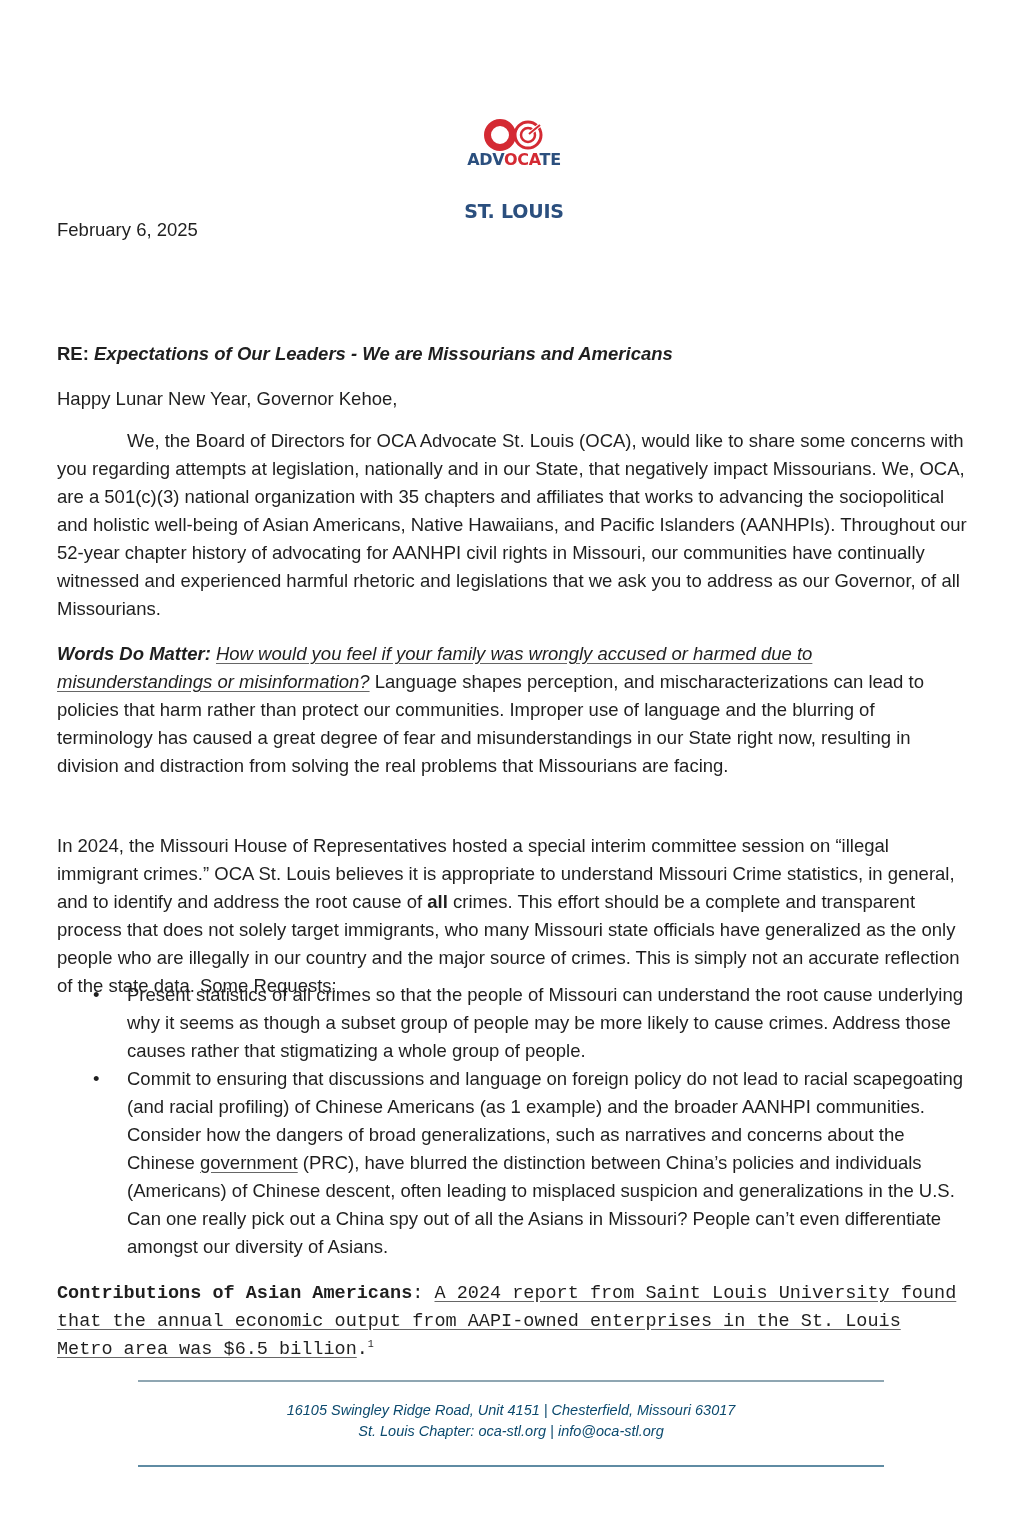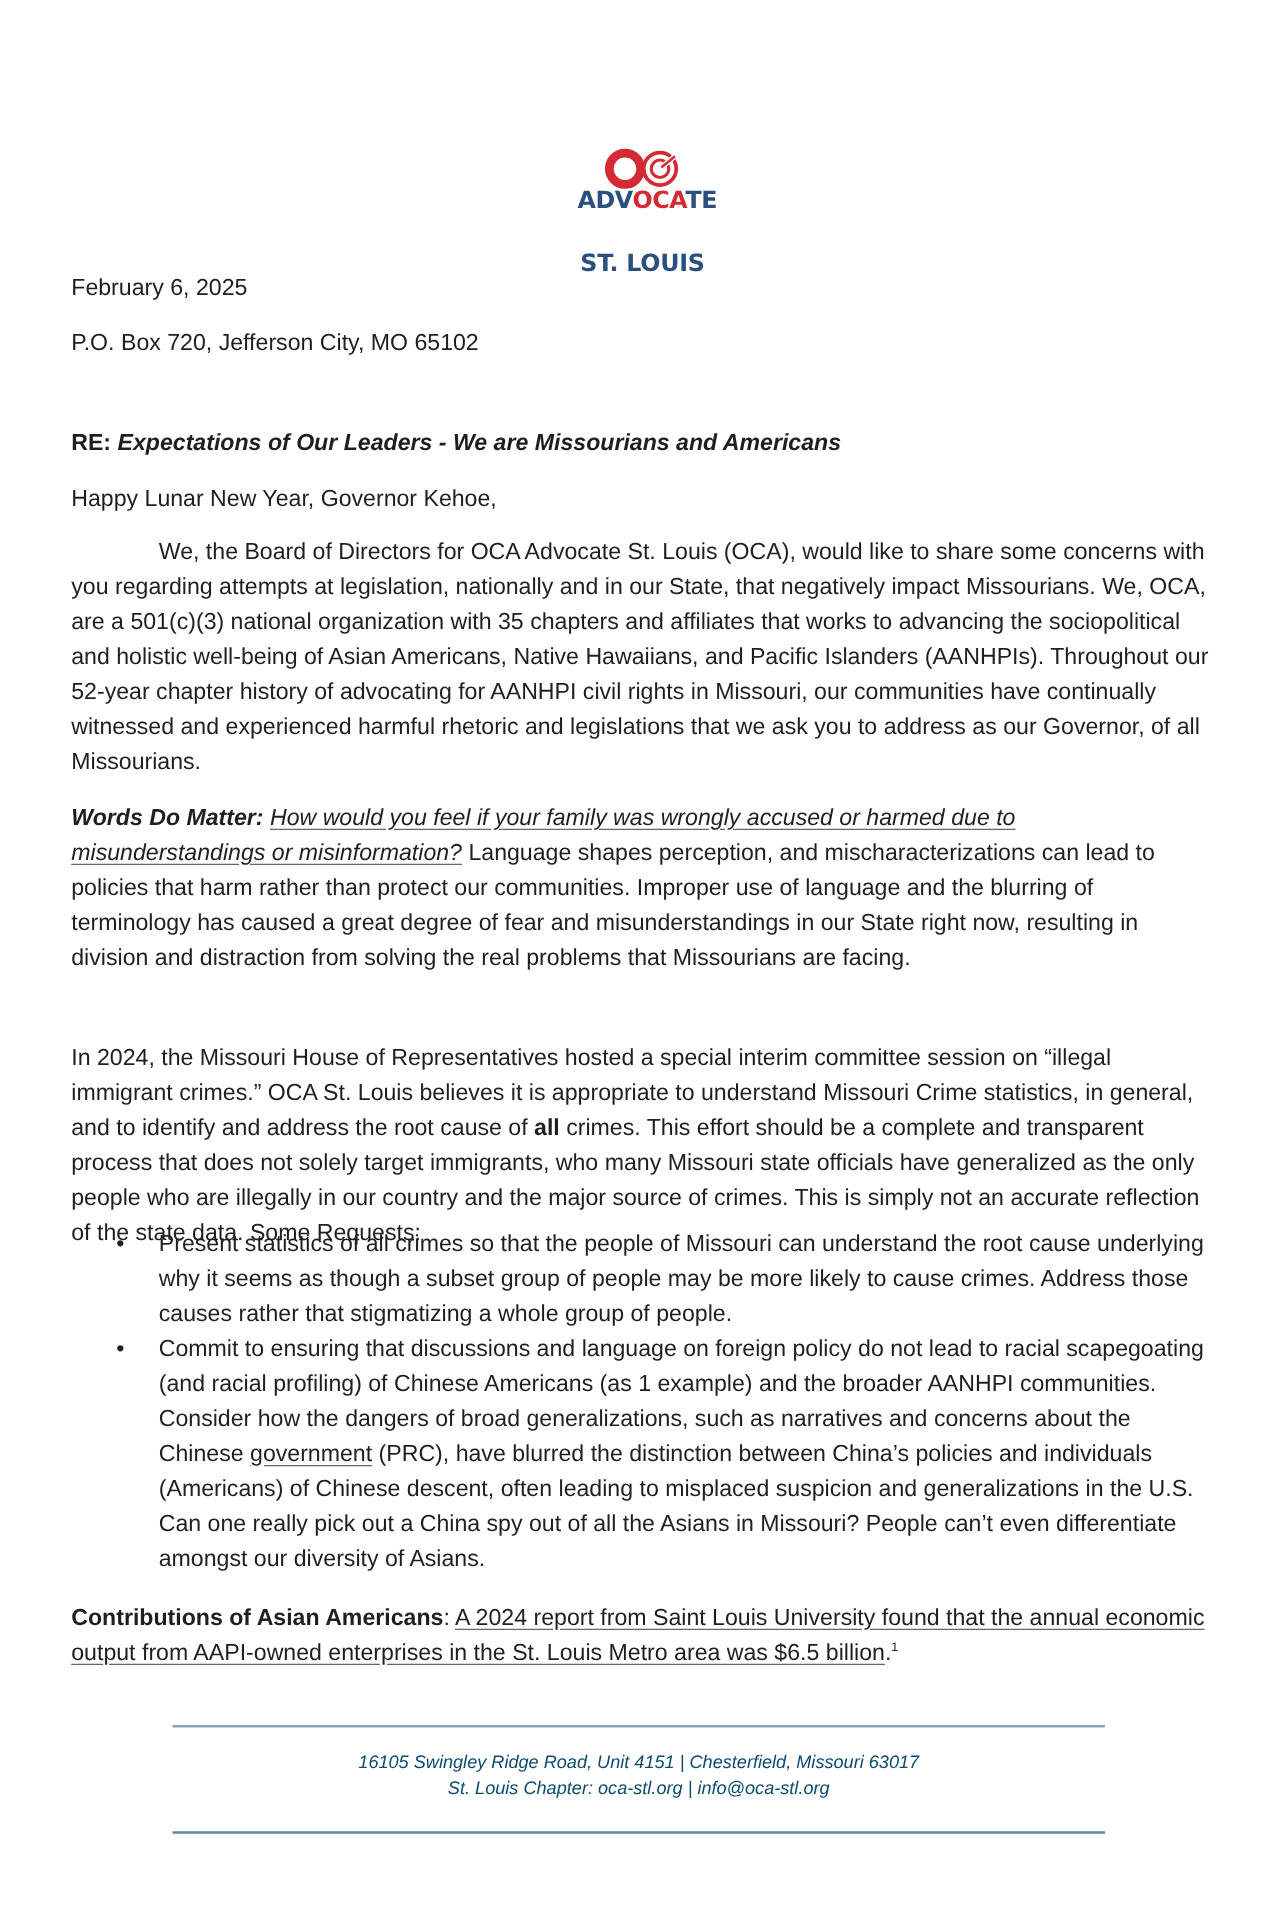--- a/index.html
+++ b/index.html
@@ -4,42 +4,42 @@
 <style>
   html, body { margin: 0; padding: 0; background: #ffffff; }
   body {
     width: 1024px; height: 1536px; position: relative; overflow: hidden;
     font-family: "Liberation Sans", sans-serif; color: #1f1f1f;
   }
   .logo { position: absolute; left: 462px; top: 118px; width: 104px; height: 76px; }
   .logo svg { display: block; }
   .logo-text1 {
     position: absolute; left: 0; top: 33px; width: 104px; text-align: center;
-    font-family: "DejaVu Sans", sans-serif; font-weight: bold; font-size: 19px;
+    font-family: "DejaVu Sans", sans-serif; font-weight: bold; font-size: 16px;
     letter-spacing: -0.3px; color: #2b4f7e; line-height: 18px;
   }
   .logo-text1 .red { color: #d42a33; }
   .logo-text2 {
     position: absolute; left: 0; top: 50px; width: 104px; text-align: center;
     font-family: "DejaVu Sans", sans-serif; font-weight: bold; font-size: 19px;
     color: #2b4f7e; line-height: 22px; letter-spacing: -0.2px; margin-top: 32px;
   }
   .page-text { position: absolute; left: 57px; width: 910px; font-size: 18.5px; line-height: 28px; }
   .date { top: 216px; }
   .addr { top: 260px; }
   .re { top: 340px; }
   .greeting { top: 385px; }
   .p1 { top: 427px; text-align: left; }
   .p1 .indent { display: inline-block; width: 70px; }
   .p2 { top: 640px; }
   .p3 { top: 832px; }
   .bullets { top: 981px; left: 57px; width: 910px; }
   .bullet { position: relative; padding-left: 70px; }
   .bullet-dot { position: absolute; left: 36px; top: 0; }
-  .p4 { top: 1280px; }
+  .p4 { top: 1280px; font-family: Liberation Mono, monospace; }
   b, .b { font-weight: bold; }
   i, .i { font-style: italic; }
   .u { text-decoration: underline; text-decoration-color: #666; text-underline-offset: 3px; }
   sup { font-size: 10px; vertical-align: super; line-height: 0; }
   .rule { position: absolute; left: 138px; width: 746px; height: 2px; background: #8fa6b2; }
   .rule.top { top: 1380px; }
   .rule.bottom { top: 1465px; background: #5f8ba3; }
   .footer {
     position: absolute; left: 138px; width: 746px; text-align: center;
     font-style: italic; font-size: 14.5px; color: #0c4a6e; line-height: 21px;
@@ -60,21 +60,20 @@
   </svg>
   <div class="logo-text1">
     <span>ADV</span><span class="red">OCA</span><span>TE</span>
   </div>
   <div class="logo-text2">ST. LOUIS</div>
 </div>
 
 <div class="page-text date">February 6, 2025</div>
 
 <div class="page-text addr">
-  <div>P.O. Box 720, Jefferson City, MO 65102</div>
 </div>
 
 <div class="page-text re">
   <span class="b">RE:</span>
   <span class="b i">Expectations of Our Leaders - We are Missourians and Americans</span>
 </div>
 
 <div class="page-text greeting">Happy Lunar New Year, Governor Kehoe,</div>
 
 <div class="page-text p1">

